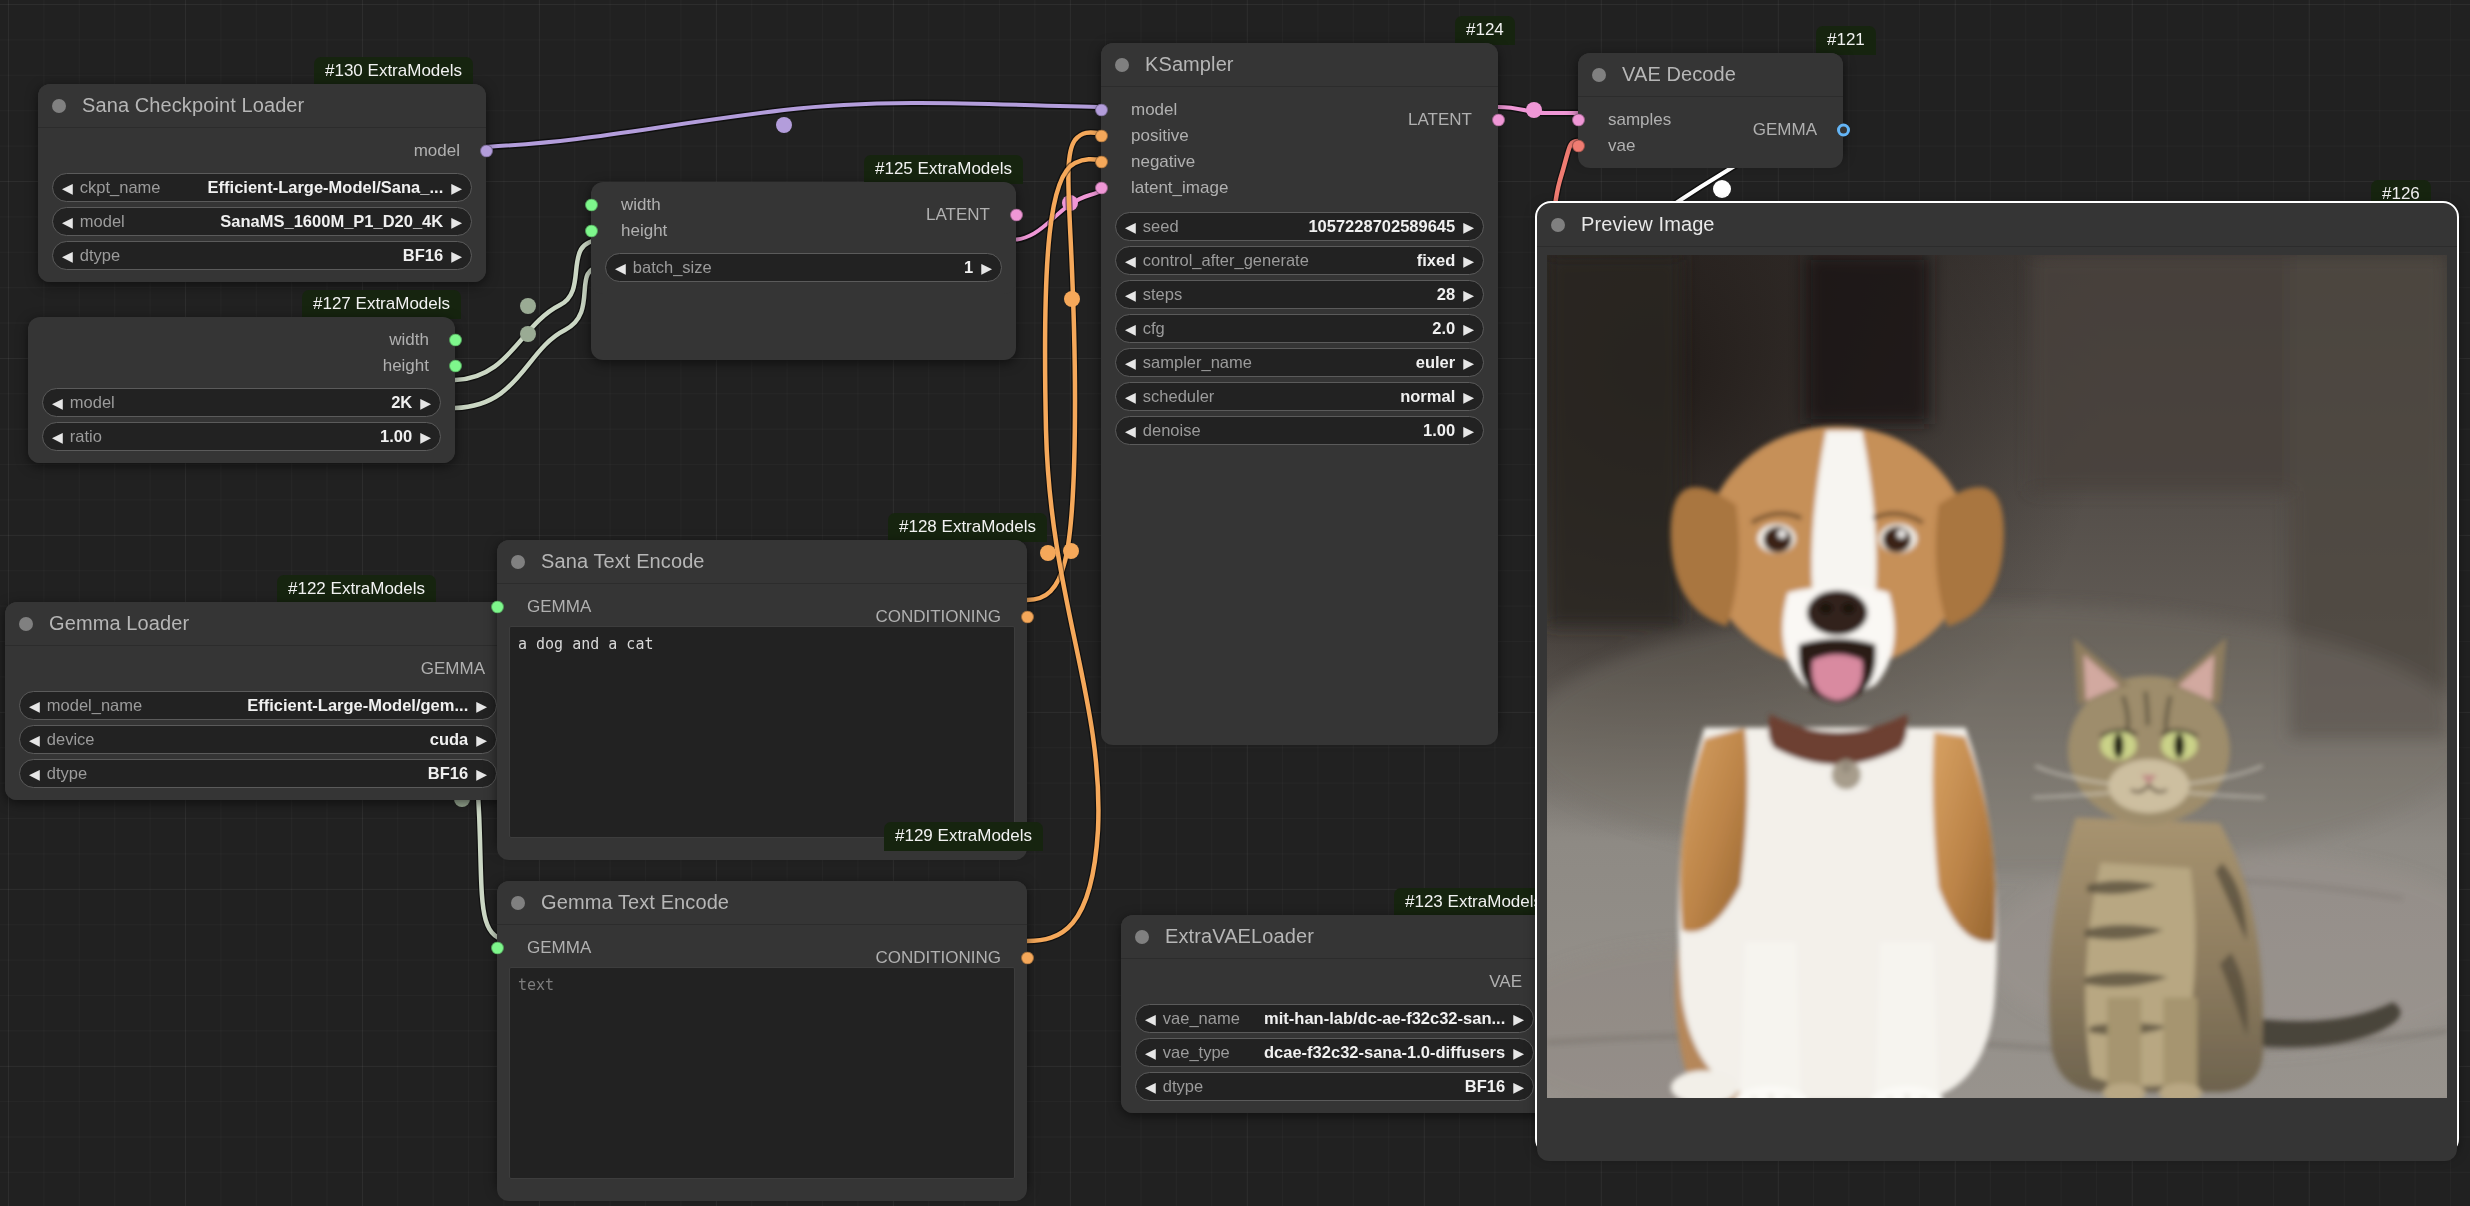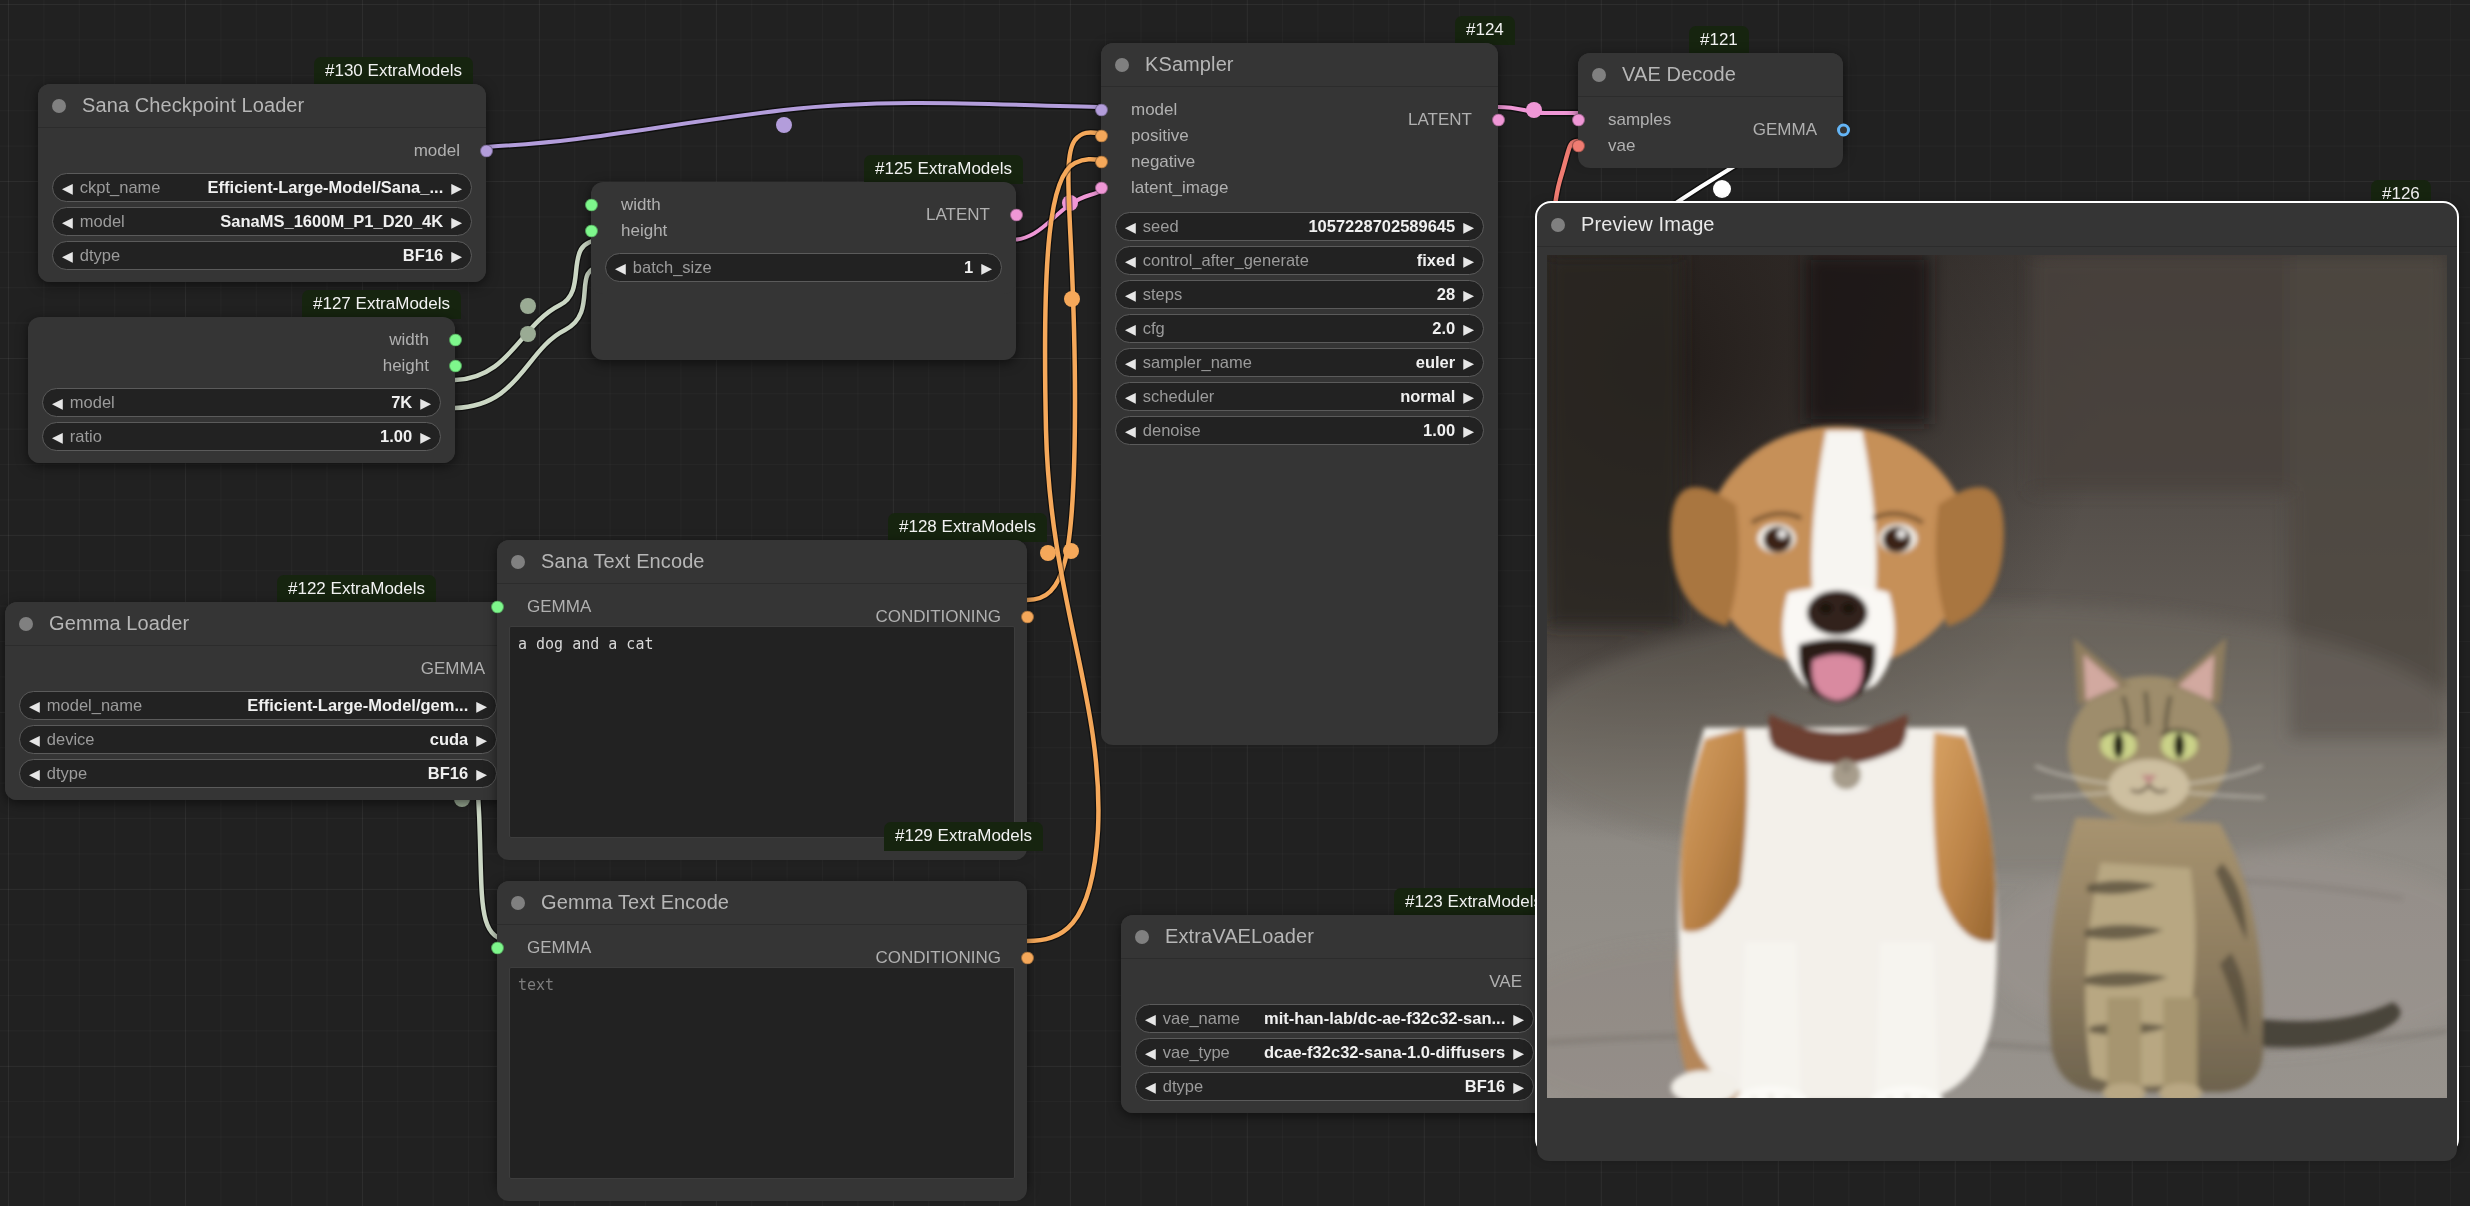--- a/index.html
+++ b/index.html
@@ -244,21 +244,21 @@
         <span class="dot out" style="background:#7ef78c;"></span>
       </div>
       <div class="slot-row slot-out">
         <span class="slot-label">height</span>
         <span class="dot out" style="background:#7ef78c;"></span>
       </div>
       <div class="widgets">
         <div class="widget">
           <span class="arrow">◀</span>
           <span class="w-name">model</span>
-          <span class="w-val">7K</span>
+          <span class="w-val">2K</span>
           <span class="arrow">▶</span>
         </div>
         <div class="widget">
           <span class="arrow">◀</span>
           <span class="w-name">ratio</span>
           <span class="w-val">1.00</span>
           <span class="arrow">▶</span>
         </div>
       </div>
     </div>
@@ -463,21 +463,21 @@
         <div class="widget">
           <span class="arrow">◀</span>
           <span class="w-name">dtype</span>
           <span class="w-val">BF16</span>
           <span class="arrow">▶</span>
         </div>
       </div>
     </div>
   </div>
 
-  <div class="badge" style="left:1689px; top:26px;">#121</div>
+  <div class="badge" style="left:1816px; top:26px;">#121</div>
   <div class="node" style="left:1578px; top:53px; width:265px; height:105px;">
     <div class="node-title">
       <span class="title-dot"></span>
       <span class="title-text">VAE Decode</span>
     </div>
     <div class="node-body" style="height:61px;">
       <div class="slot-row slot-in" style="margin-top:10px;">
         <span class="dot in" style="background:#ef97d6;"></span>
         <span class="slot-label">samples</span>
       </div>

